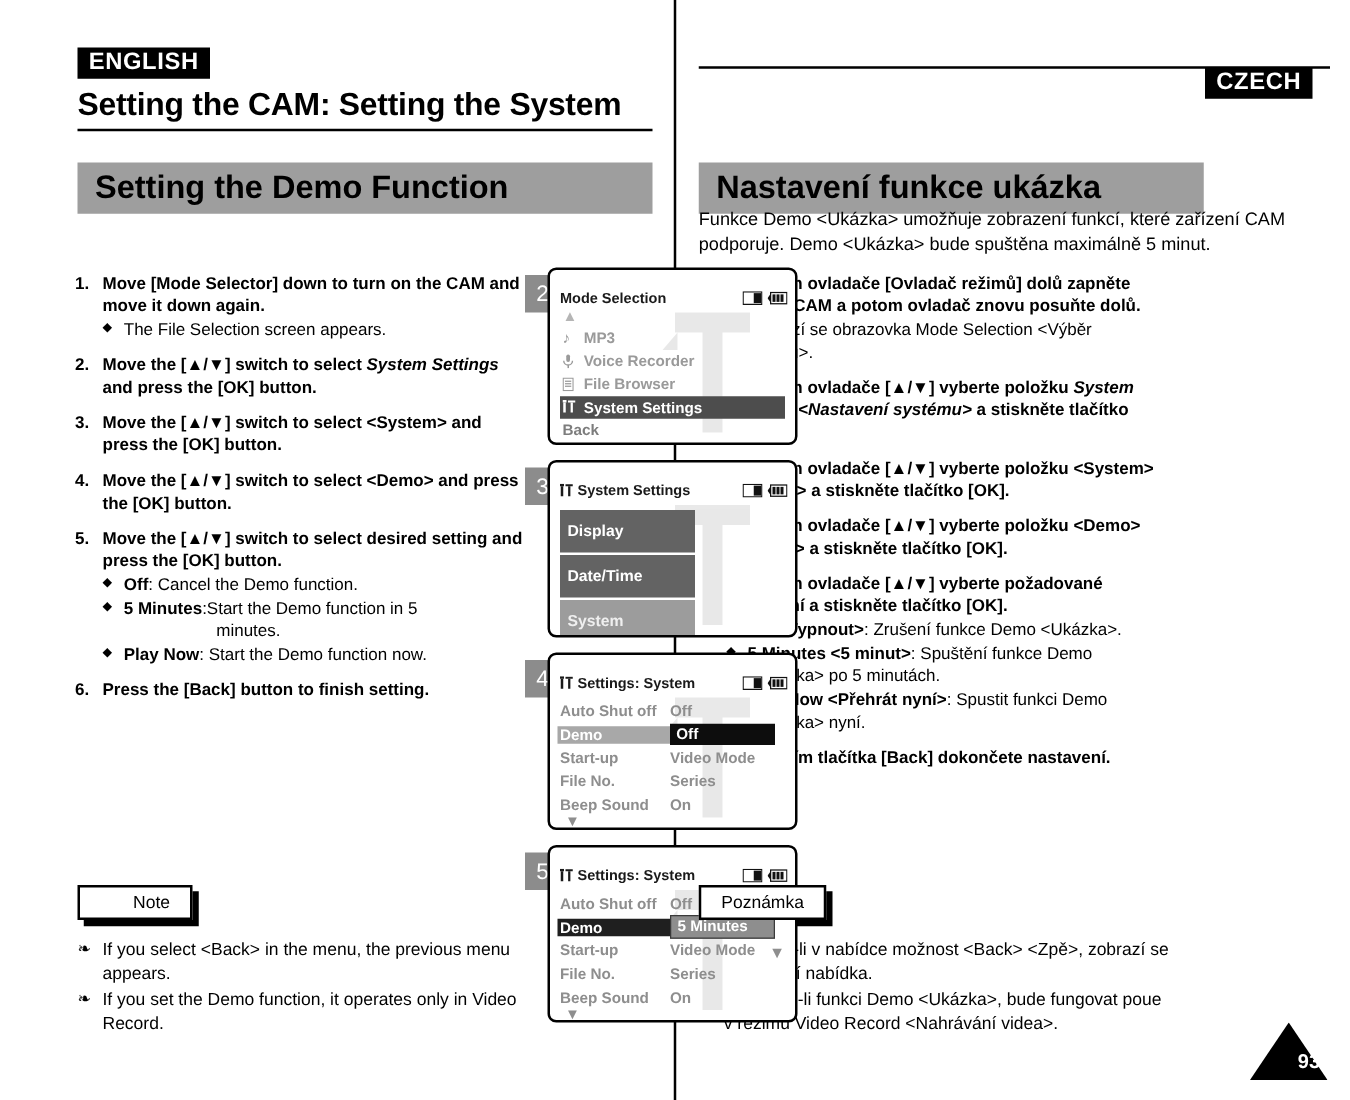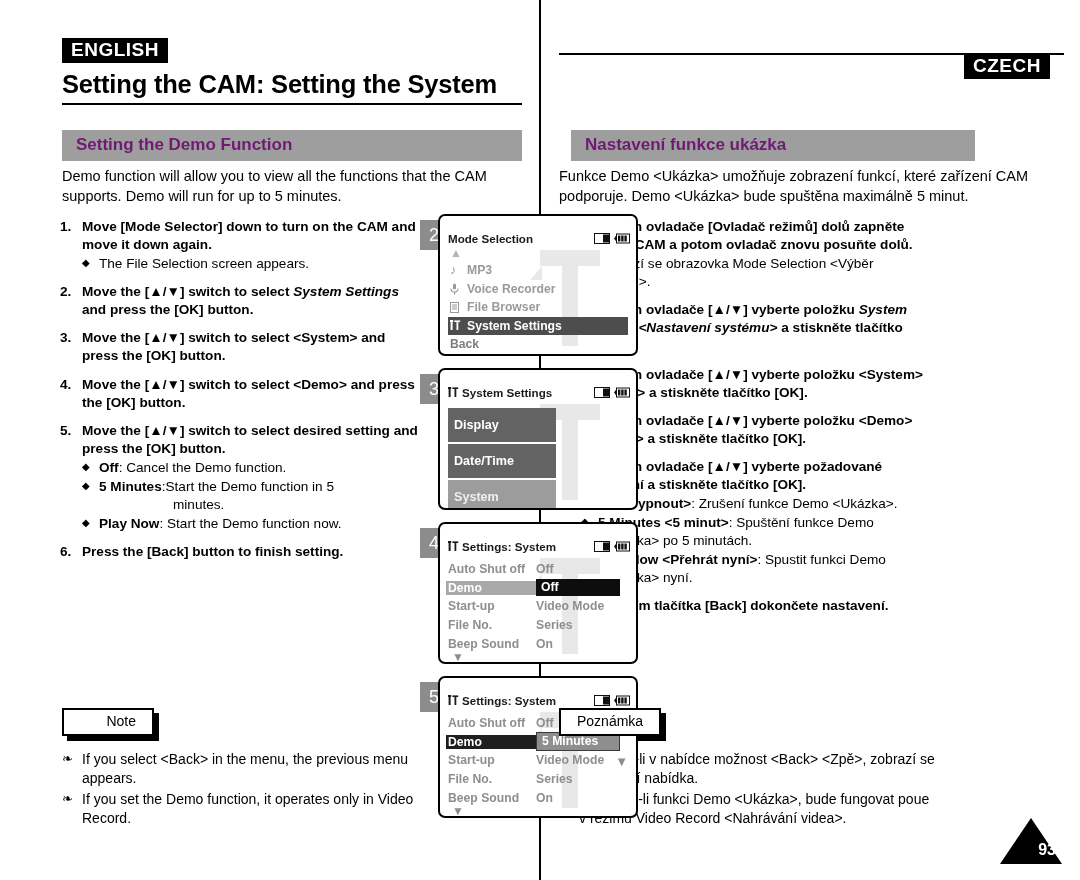--- a/index.html
+++ b/index.html
@@ -40,26 +40,26 @@
   .hdr-cz{ position:absolute; left:18px; top:48px; width:505px; }
   .hdr-cz .tagwrap{ position:absolute; right:14px; top:6px; }
   .hdr-cz .title{
     font-size:25.5px; font-weight:bold; line-height:1.18;
     letter-spacing:-0.2px;
   }
   .hdr-cz .rule{ border-bottom:2.5px solid #000; margin-top:5px; }
 
   
   .secbar{
-    background:#9e9e9e; color:#701a75;
-    font-size:17px; font-weight:bold;
+    background:#9e9e9e; color:#000000;
+    font-size:26px; font-weight:bold;
     padding:5px 0 6px 14px; line-height:1.15;
   }
   .sec-en{ position:absolute; left:62px; top:130px; width:460px; }
-  .sec-cz{ position:absolute; left:30px; top:130px; width:404px; }
+  .sec-cz{ position:absolute; left:18px; top:130px; width:404px; }
 
   .intro{ font-size:14.5px; line-height:1.38; }
   .intro-en{ position:absolute; left:62px; top:166px; width:465px; }
   .intro-cz{ position:absolute; left:18px; top:166px; width:510px; }
 
   
   .steps{ font-size:13.6px; }
   .steps-en{ position:absolute; left:60px; top:218px; width:360px; }
   .steps-cz{ position:absolute; left:18px; top:218px; width:370px; }
 
@@ -197,21 +197,20 @@
   <div class="hdr-en">
     <span class="lang-tag">ENGLISH</span>
     <div class="title">Setting the CAM: Setting the System</div>
     <div class="rule"></div>
   </div>
 
   <div class="sec-en">
     <div class="secbar">Setting the Demo Function</div>
   </div>
 
-  <div class="intro intro-en">Demo function will allow you to view all the functions that the CAM supports. Demo will run for up to 5 minutes.</div>
 
   <div class="steps steps-en">
 
     <div class="step">
       <div class="num">1.</div>
       <div class="body">
         <div class="head">Move [Mode Selector] down to turn on the CAM and move it down again.</div>
         <div class="bullets">
           <div class="bul">
             <div class="dia">◆</div>

